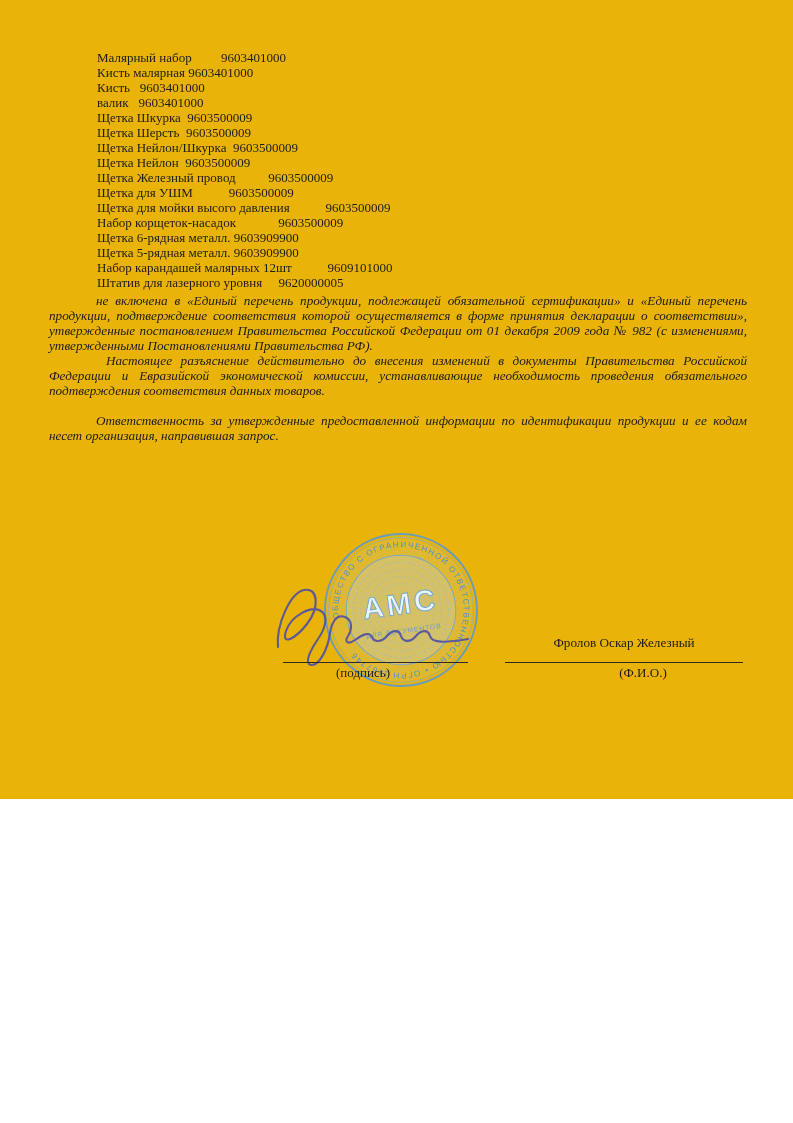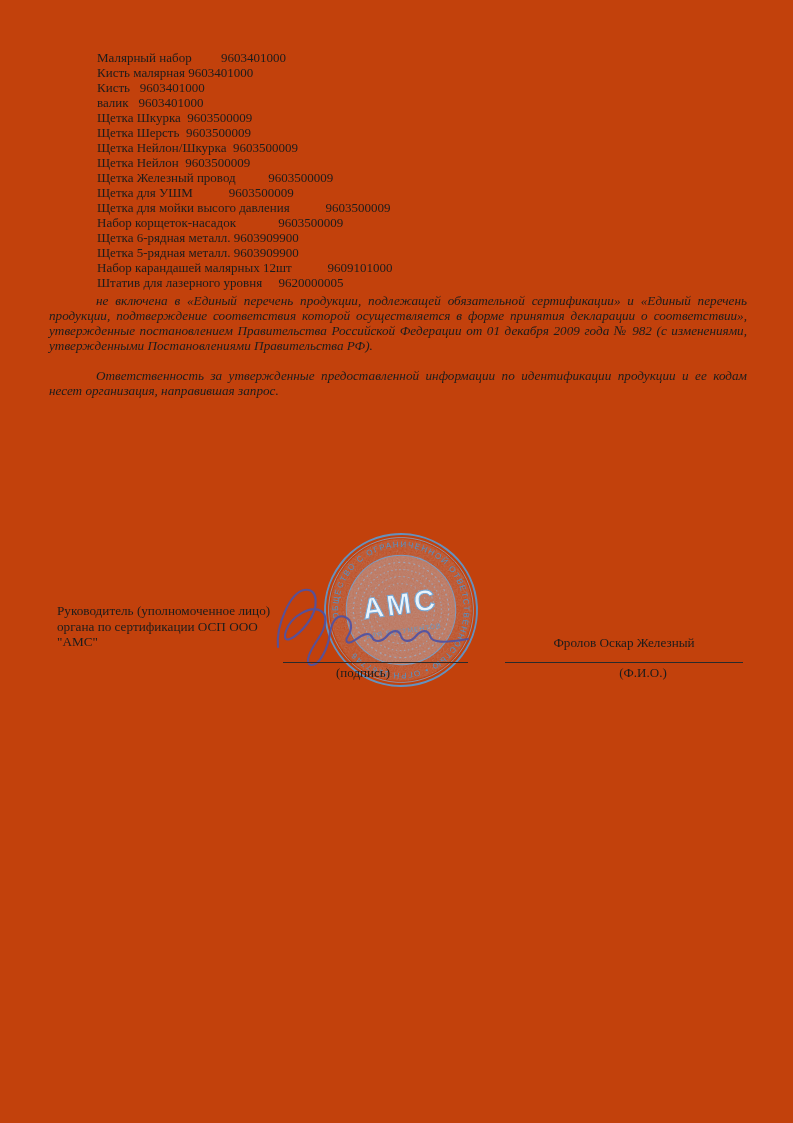--- a/index.html
+++ b/index.html
@@ -1,17 +1,17 @@
 <!DOCTYPE html>
 <html><head>
 <meta charset="utf-8">
 <style>
   html,body{margin:0;padding:0;background:#ffffff;}
   .page{
-    position:relative;width:793px;height:1123px;background:#c2410c;overflow:hidden;
+    position:relative;width:793px;height:799px;background:#eab308;overflow:hidden;
     font-family:"Liberation Serif","DejaVu Serif",serif;color:#1c1c1c;
   }
   
   .product-list{
     position:absolute;left:97px;top:50px;
     font-size:13px;line-height:15px;white-space:pre;
   }
   .prod-row{white-space:pre;}
   
   .paragraphs{
@@ -50,28 +50,24 @@
 </style>
 </head>
 <body>
 
 <div class="page">
 
   <div class="product-list" id="product-list"><div class="prod-row"><span>Малярный набор</span><span>         </span><span>9603401000</span></div><div class="prod-row"><span>Кисть малярная</span><span> </span><span>9603401000</span></div><div class="prod-row"><span>Кисть</span><span>   </span><span>9603401000</span></div><div class="prod-row"><span>валик</span><span>   </span><span>9603401000</span></div><div class="prod-row"><span>Щетка Шкурка</span><span>  </span><span>9603500009</span></div><div class="prod-row"><span>Щетка Шерсть</span><span>  </span><span>9603500009</span></div><div class="prod-row"><span>Щетка Нейлон/Шкурка</span><span>  </span><span>9603500009</span></div><div class="prod-row"><span>Щетка Нейлон</span><span>  </span><span>9603500009</span></div><div class="prod-row"><span>Щетка Железный провод</span><span>          </span><span>9603500009</span></div><div class="prod-row"><span>Щетка для УШМ</span><span>           </span><span>9603500009</span></div><div class="prod-row"><span>Щетка для мойки высого давления</span><span>           </span><span>9603500009</span></div><div class="prod-row"><span>Набор корщеток-насадок</span><span>             </span><span>9603500009</span></div><div class="prod-row"><span>Щетка 6-рядная металл.</span><span> </span><span>9603909900</span></div><div class="prod-row"><span>Щетка 5-рядная металл.</span><span> </span><span>9603909900</span></div><div class="prod-row"><span>Набор карандашей малярных 12шт</span><span>           </span><span>9609101000</span></div><div class="prod-row"><span>Штатив для лазерного уровня</span><span>     </span><span>9620000005</span></div></div>
 
   <div class="paragraphs" id="paragraphs">
       <p class="">не включена в «Единый перечень продукции, подлежащей обязательной сертификации» и «Единый перечень продукции, подтверждение соответствия которой осуществляется в форме принятия декларации о соответствии», утвержденные постановлением Правительства Российской Федерации от 01 декабря 2009 года № 982 (с изменениями, утвержденными Постановлениями Правительства РФ).</p>
+      <p class="indent-big ">Настоящее разъяснение действительно до внесения изменений в документы Правительства Российской Федерации и Евразийской экономической комиссии, устанавливающие необходимость проведения обязательного подтверждения соответствия данных товаров.</p>
       <p class="space-before">Ответственность за утвержденные предоставленной информации по идентификации продукции и ее кодам несет организация, направившая запрос.</p>
     </div>
 
-  <div class="sig-left" id="sig-left">
-      <div>Руководитель (уполномоченное лицо)</div>
-      <div>органа по сертификации ОСП ООО</div>
-      <div>"АМС"</div>
-    </div>
 
   <svg class="stamp" viewBox="0 0 156 156" aria-hidden="true">
     <defs>
       <path id="ringPath" d="M 16,78 a 62,62 0 1,1 124,0 a 62,62 0 1,1 -124,0"></path>
       <filter id="speckle" x="-10%" y="-10%" width="120%" height="120%">
         <feTurbulence type="fractalNoise" baseFrequency="0.85" numOctaves="2" result="n"></feTurbulence>
         <feColorMatrix in="n" type="matrix" values="0 0 0 0 0.45  0 0 0 0 0.65  0 0 0 0 0.87  0 0 0 0.5 0" result="blue"></feColorMatrix>
         <feComposite in="blue" in2="SourceGraphic" operator="in"></feComposite>
       </filter>
     </defs>

